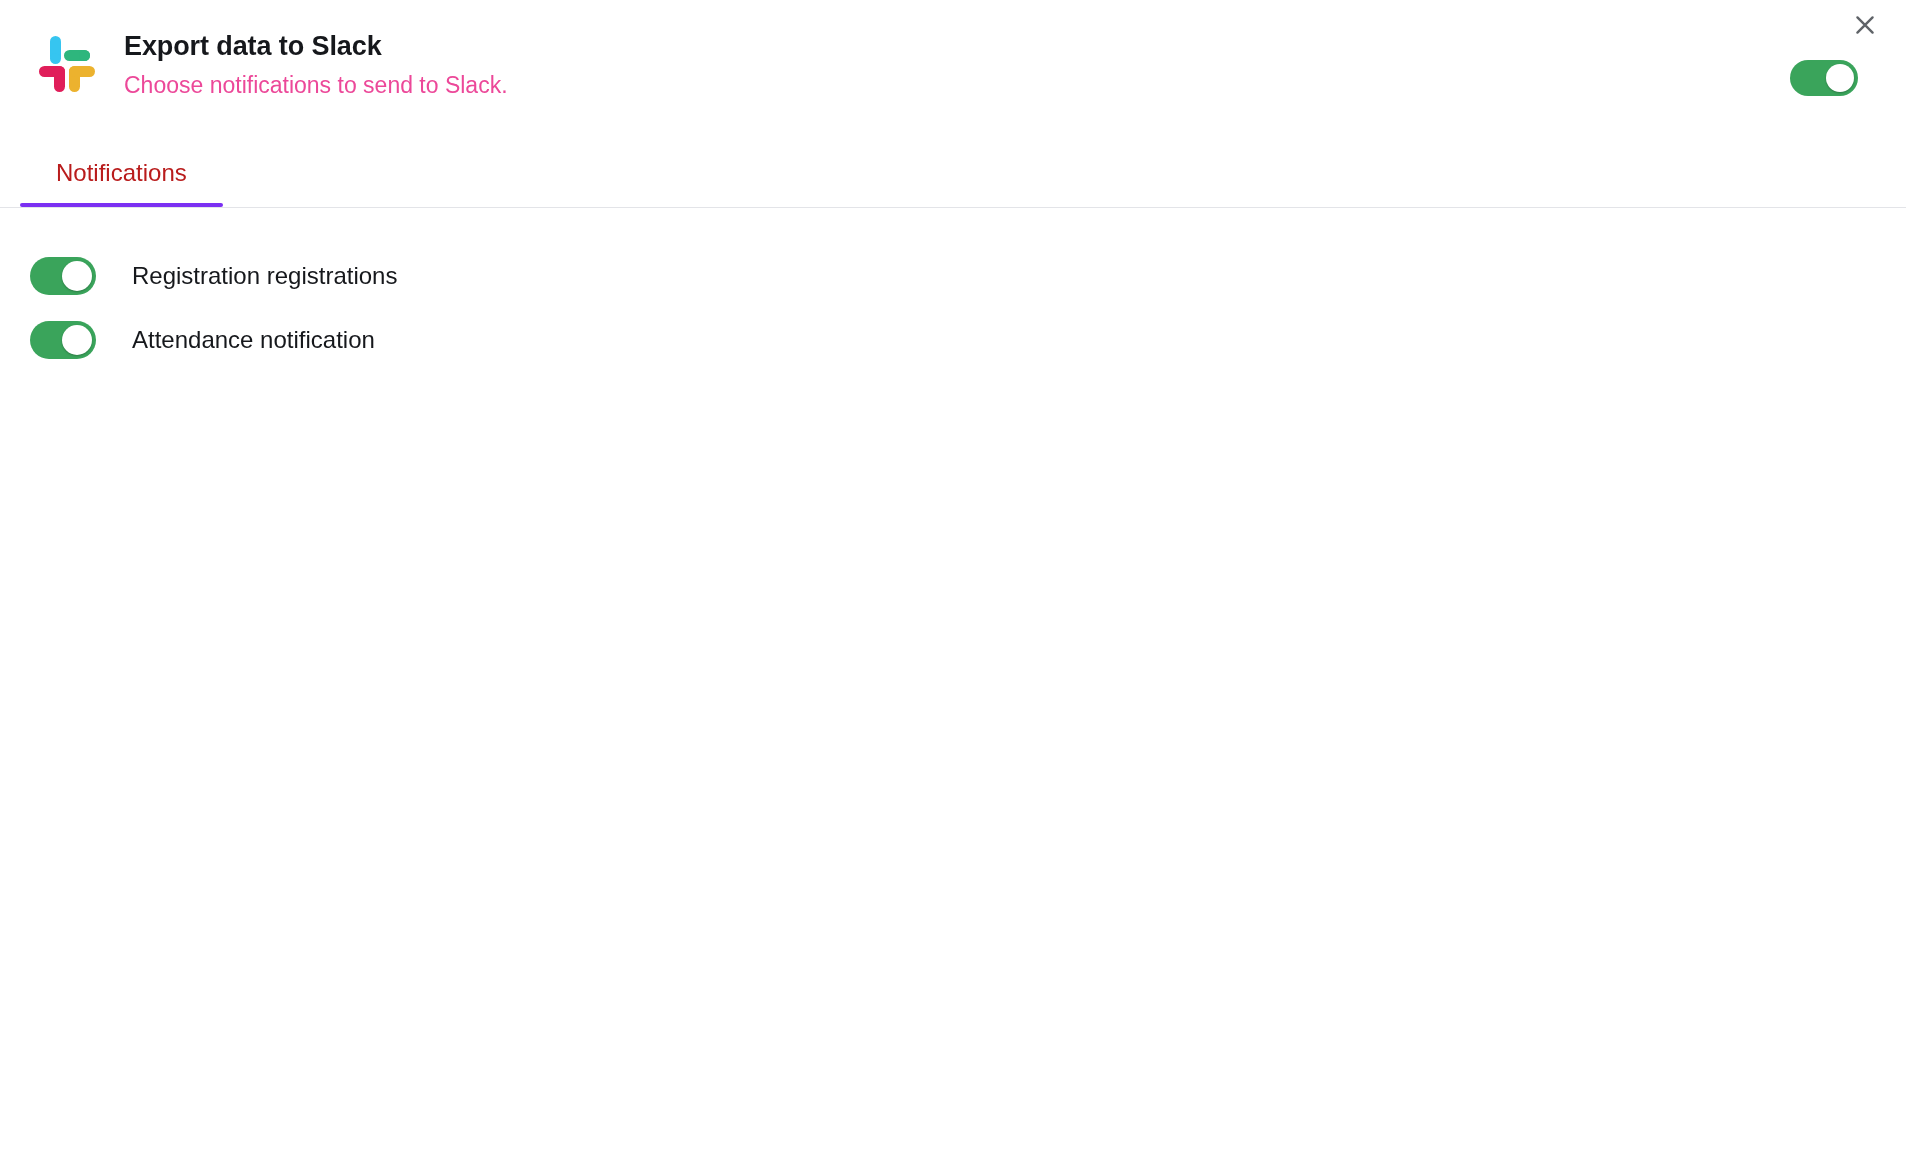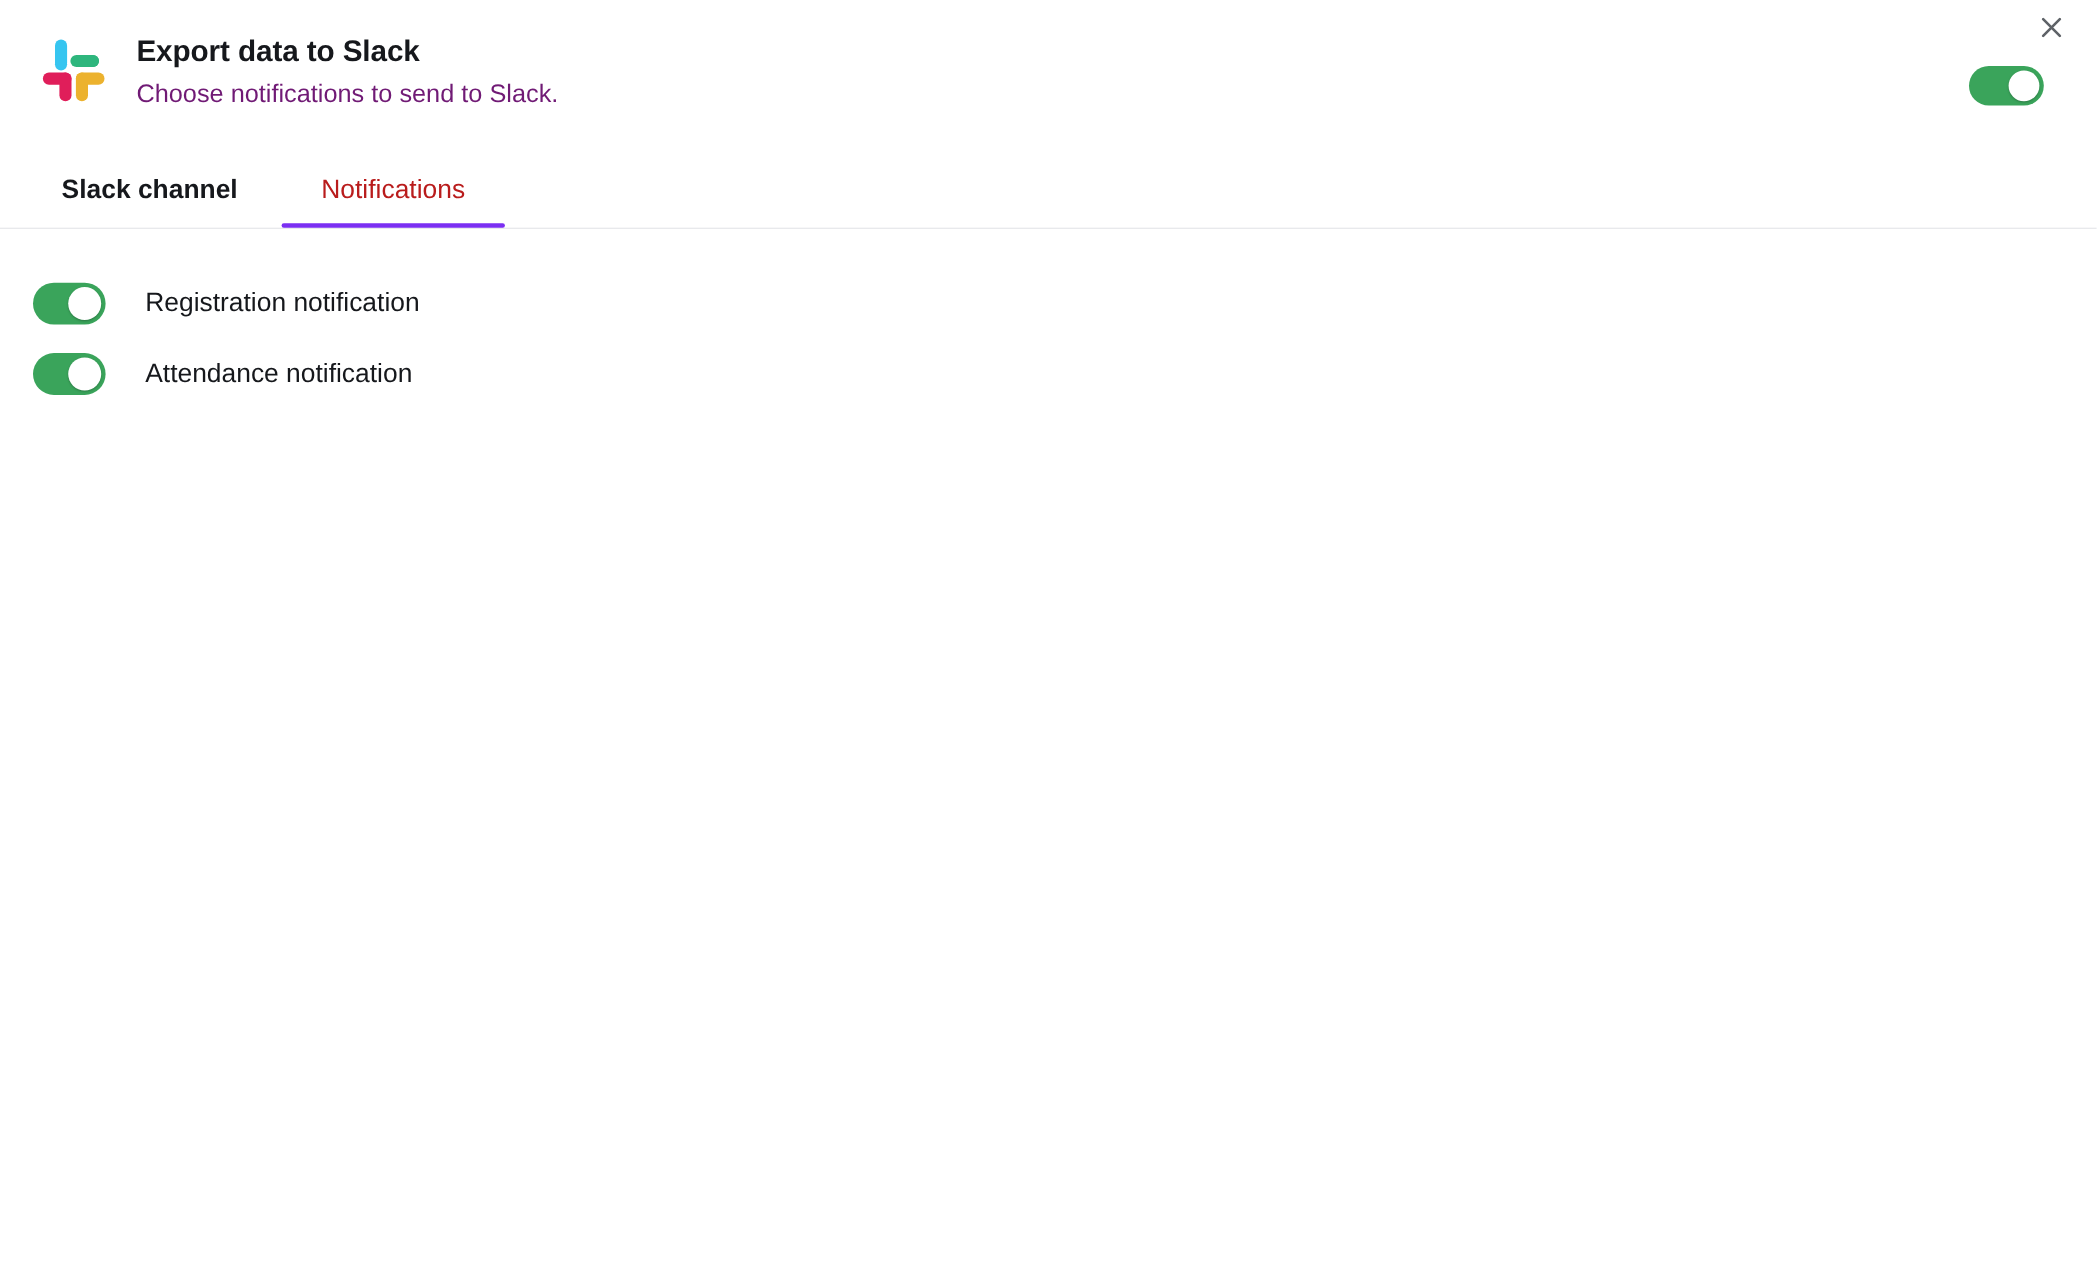--- a/index.html
+++ b/index.html
@@ -51,21 +51,21 @@
   .header-title {
     font-size: 27px;
     font-weight: bold;
     color: #16181c;
     line-height: 1.2;
     letter-spacing: -0.1px;
   }
 
   .header-subtitle {
     font-size: 23px;
-    color: #701a75;
+    color: #ec4899;
     line-height: 1.4;
     margin-top: 7px;
   }
 
   .close-icon {
     position: absolute;
     top: 8px;
     right: 24px;
     width: 34px;
     height: 34px;
@@ -216,35 +216,32 @@
     </div>
 
     <div class="master-toggle-wrap">
       <div class="toggle toggle-lg">
         <span class="knob"></span>
       </div>
     </div>
   </div>
 
   <div class="tabs">
-    <div class="tab">
-      <span>Slack channel</span>
-    </div>
     <div class="tab active">
       <span>Notifications</span>
     </div>
   </div>
 
   <div class="rows">
 
     <div class="row">
       <div class="toggle toggle-md">
         <span class="knob"></span>
       </div>
-      <div class="row-label">Registration notification</div>
+      <div class="row-label">Registration registrations</div>
     </div>
 
     <div class="row">
       <div class="toggle toggle-md">
         <span class="knob"></span>
       </div>
       <div class="row-label">Attendance notification</div>
     </div>
 
 

